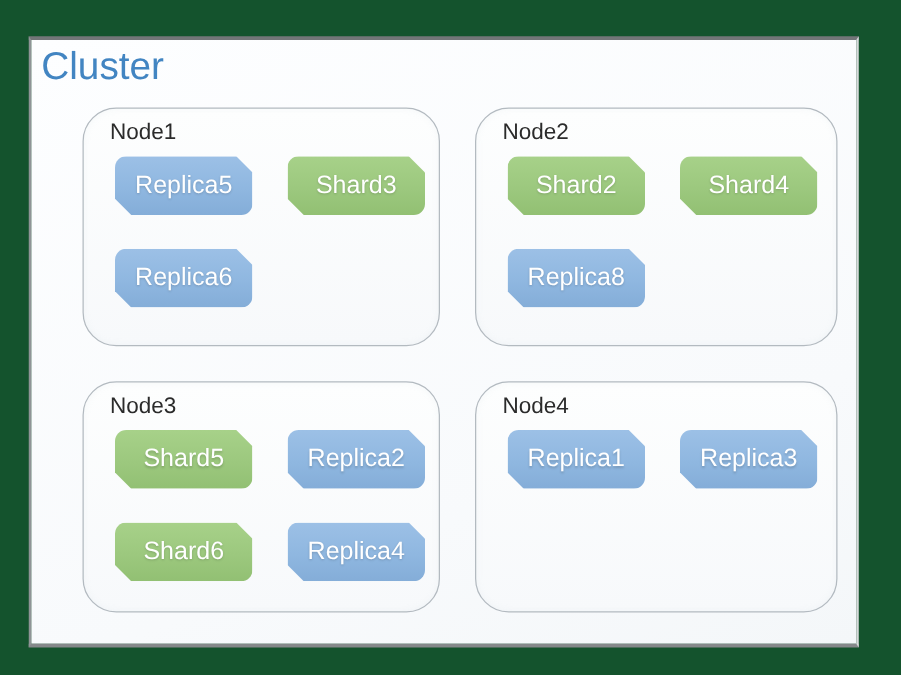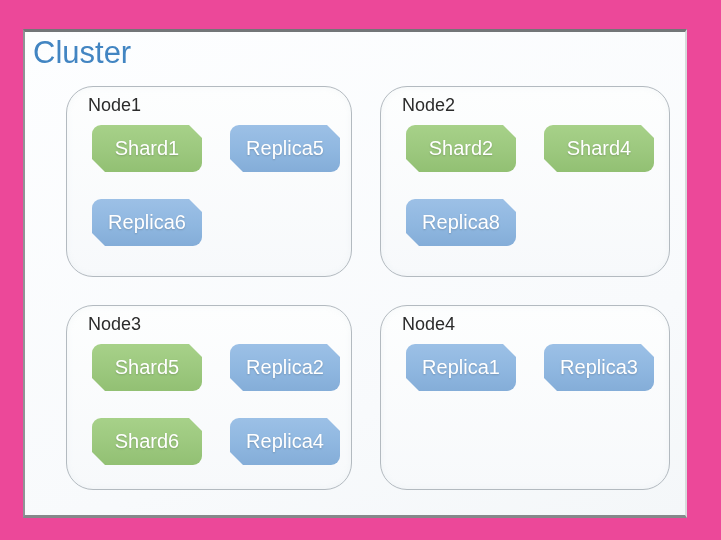--- a/index.html
+++ b/index.html
@@ -1,16 +1,16 @@
 <!DOCTYPE html>
 <html style="--title: #4285C2; --shard: #9CC87E; --shard-light: #A7D189; --shard-dark: #92C073; --replica: #8FB7E0; --replica-light: #9CC0E6; --replica-dark: #84ADD8;"><head>
 <meta charset="utf-8">
 <style>
   html,body{margin:0;padding:0;background:#ffffff;font-family:"Liberation Sans",sans-serif;}
-  #stage{position:relative;width:721px;height:540px;background:#ec4899;overflow:hidden;}
+  #stage{position:relative;width:721px;height:540px;background:#14532d;overflow:hidden;}
 
   
   .slide{
     position:absolute;left:23px;top:29px;width:664px;height:489px;
     box-sizing:border-box;
     background:linear-gradient(160deg,#fdfeff 0%,#f8fafc 70%,#f4f7f9 100%);
     border-top:3px solid #737678;
     border-left:2px solid #8f9496;
     border-bottom:3px solid #85888a;
     border-right:2px solid #d7dadb;
@@ -75,22 +75,22 @@
 <div id="stage">
   <div class="slide">
 
     <div class="slide-title">Cluster</div>
 
     <div class="nodes-grid">
 
       <div class="node">
         <div class="node-label">Node1</div>
         <div class="chips-grid">
-          <div class="chip shard">Shard1</div>
           <div class="chip replica">Replica5</div>
+          <div class="chip shard">Shard3</div>
           <div class="chip replica">Replica6</div>
         </div>
       </div>
 
       <div class="node">
         <div class="node-label">Node2</div>
         <div class="chips-grid">
           <div class="chip shard">Shard2</div>
           <div class="chip shard">Shard4</div>
           <div class="chip replica">Replica8</div>

